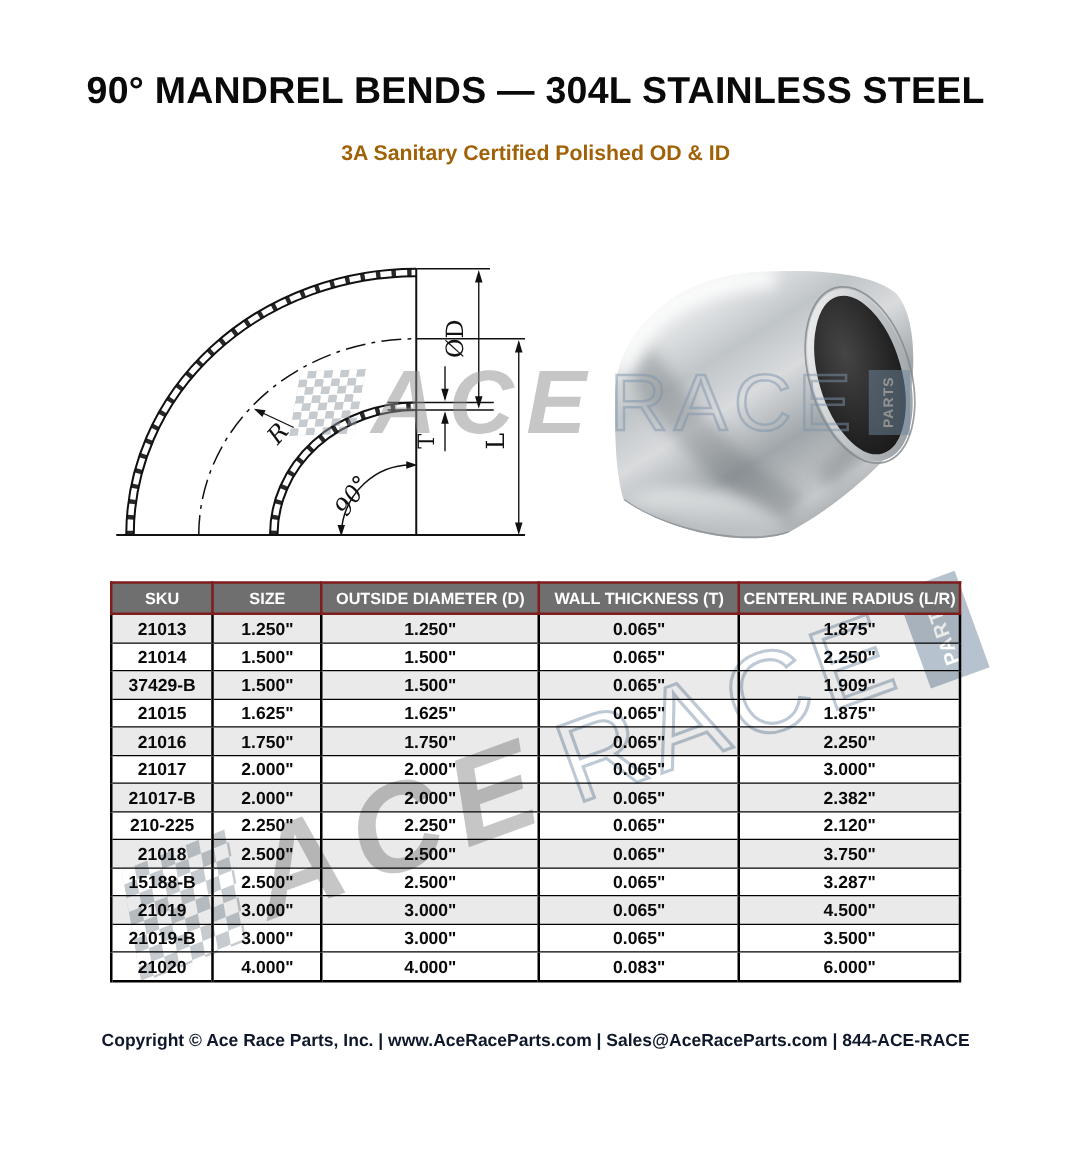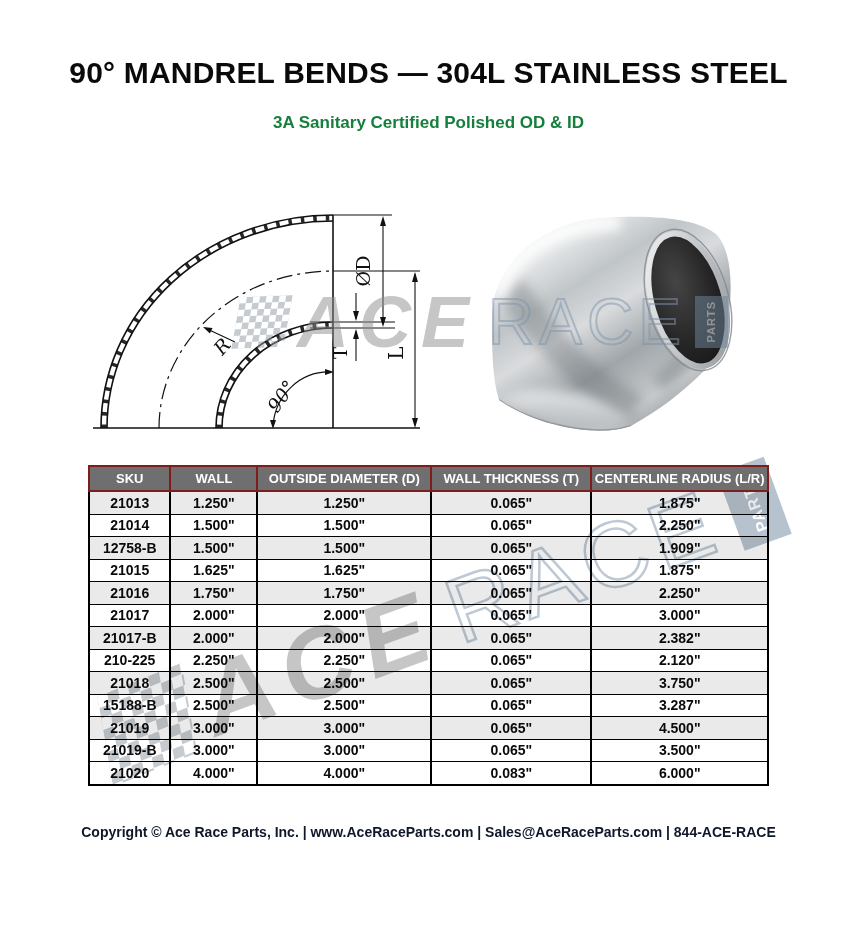--- a/index.html
+++ b/index.html
@@ -3,21 +3,21 @@
 <meta charset="utf-8">
 <style>
   html,body{margin:0;padding:0;}
   body{width:857px;height:929px;background:#ffffff;font-family:"Liberation Sans",sans-serif;overflow:hidden;}
   .page{position:relative;width:857px;height:929px;background:#fff;text-decoration:underline;}
 
   
   .title{position:absolute;top:56px;left:0;width:100%;text-align:center;
          font-size:30px;font-weight:700;color:#0a0a0a;letter-spacing:.2px;}
   .subtitle{position:absolute;top:113px;left:0;width:100%;text-align:center;
-         font-size:17px;font-weight:700;color:#15803d;}
+         font-size:17px;font-weight:700;color:#a16207;}
 
   
   .diagram-svg{position:absolute;left:90px;top:193px;}
   .photo-svg{position:absolute;left:458px;top:188px;}
 
   
   .wm{position:absolute;display:flex;align-items:center;opacity:.5;pointer-events:none;}
   .wm-checker{background-image:repeating-conic-gradient(#8e98a2 0% 25%, transparent 0% 50%);
               transform:skewX(-12deg) rotate(-2deg);}
   .wm-ace{font-style:italic;font-weight:900;color:#8e8e8e;line-height:1;}
@@ -189,21 +189,21 @@
     <colgroup>
       <col style="width:12%">
         <col style="width:12.8%">
         <col style="width:25.6%">
       <col style="width:23.6%">
         <col style="width:26%">
     </colgroup>
     <thead>
         <tr id="spec-head-row">
           <th>SKU</th>
-          <th>WALL</th>
+          <th>SIZE</th>
           <th>OUTSIDE DIAMETER (D)</th>
           <th>WALL THICKNESS (T)</th>
           <th>CENTERLINE RADIUS (L/R)</th>
         </tr>
       </thead>
     <tbody id="spec-body">
         <tr class="odd">
           <td>21013</td>
           <td>1.250"</td>
           <td>1.250"</td>
@@ -211,21 +211,21 @@
           <td>1.875"</td>
         </tr>
         <tr class="even">
           <td>21014</td>
           <td>1.500"</td>
           <td>1.500"</td>
           <td>0.065"</td>
           <td>2.250"</td>
         </tr>
         <tr class="odd">
-          <td>12758-B</td>
+          <td>37429-B</td>
           <td>1.500"</td>
           <td>1.500"</td>
           <td>0.065"</td>
           <td>1.909"</td>
         </tr>
         <tr class="even">
           <td>21015</td>
           <td>1.625"</td>
           <td>1.625"</td>
           <td>0.065"</td>

